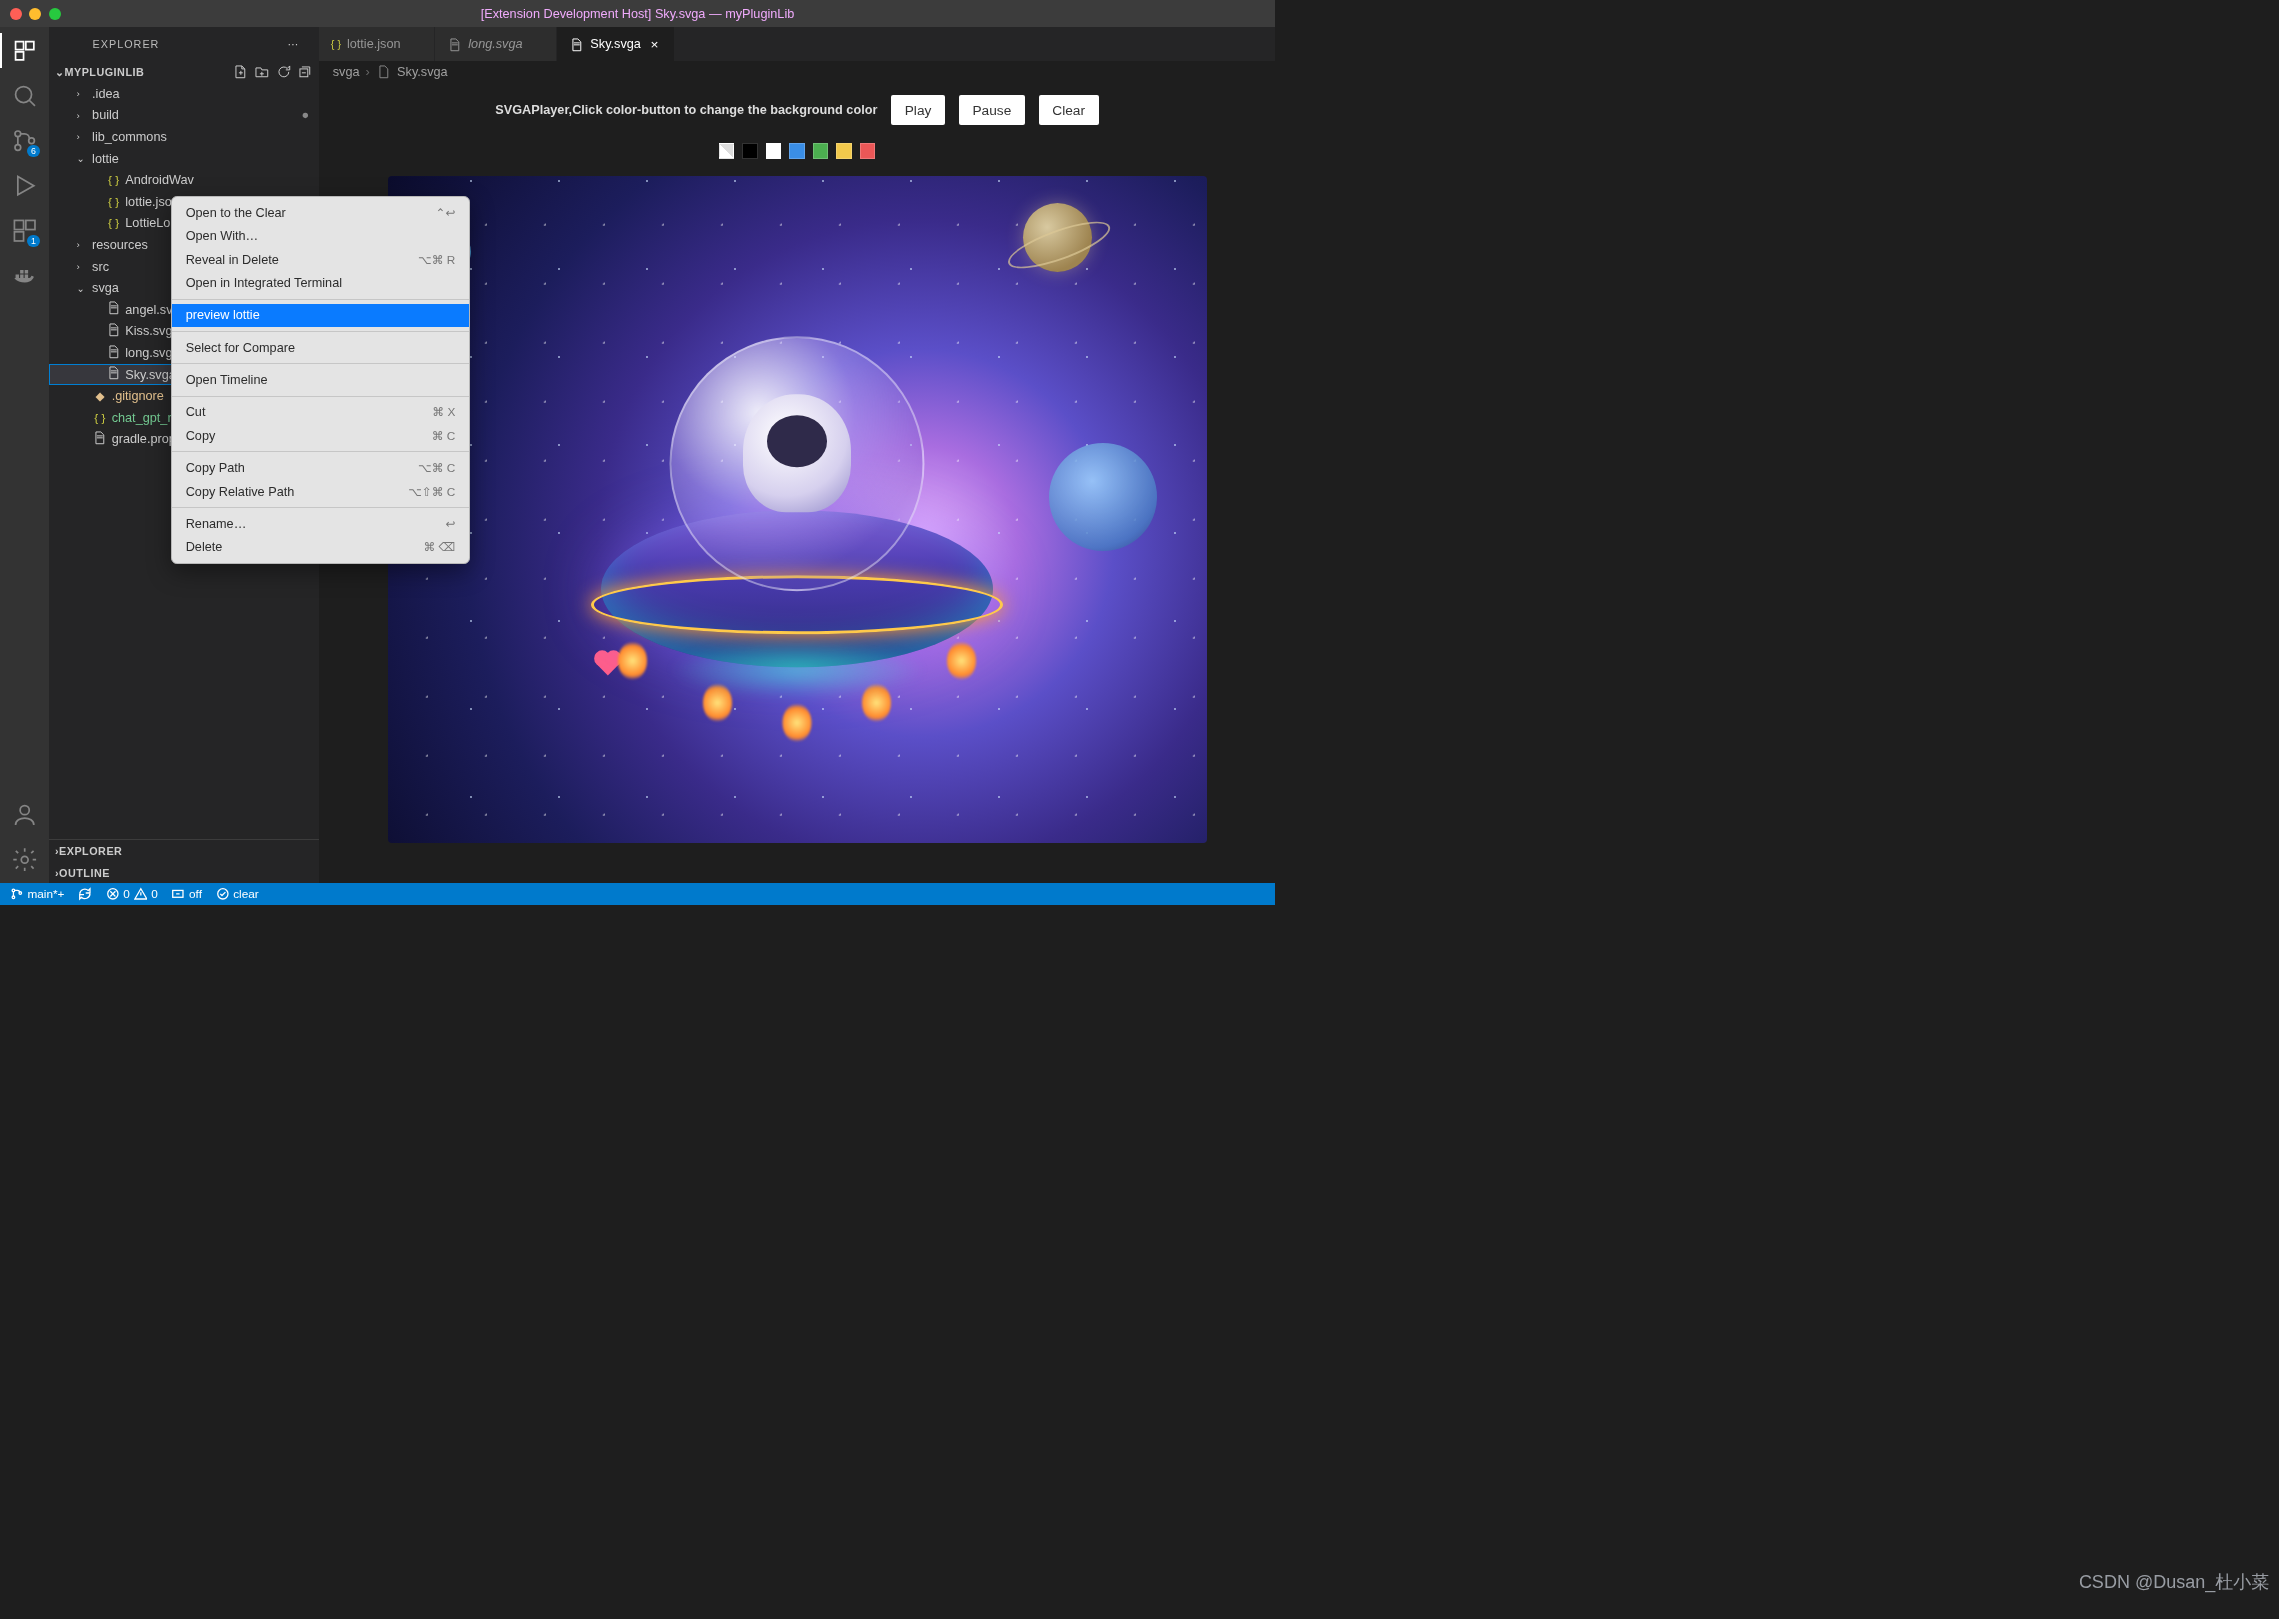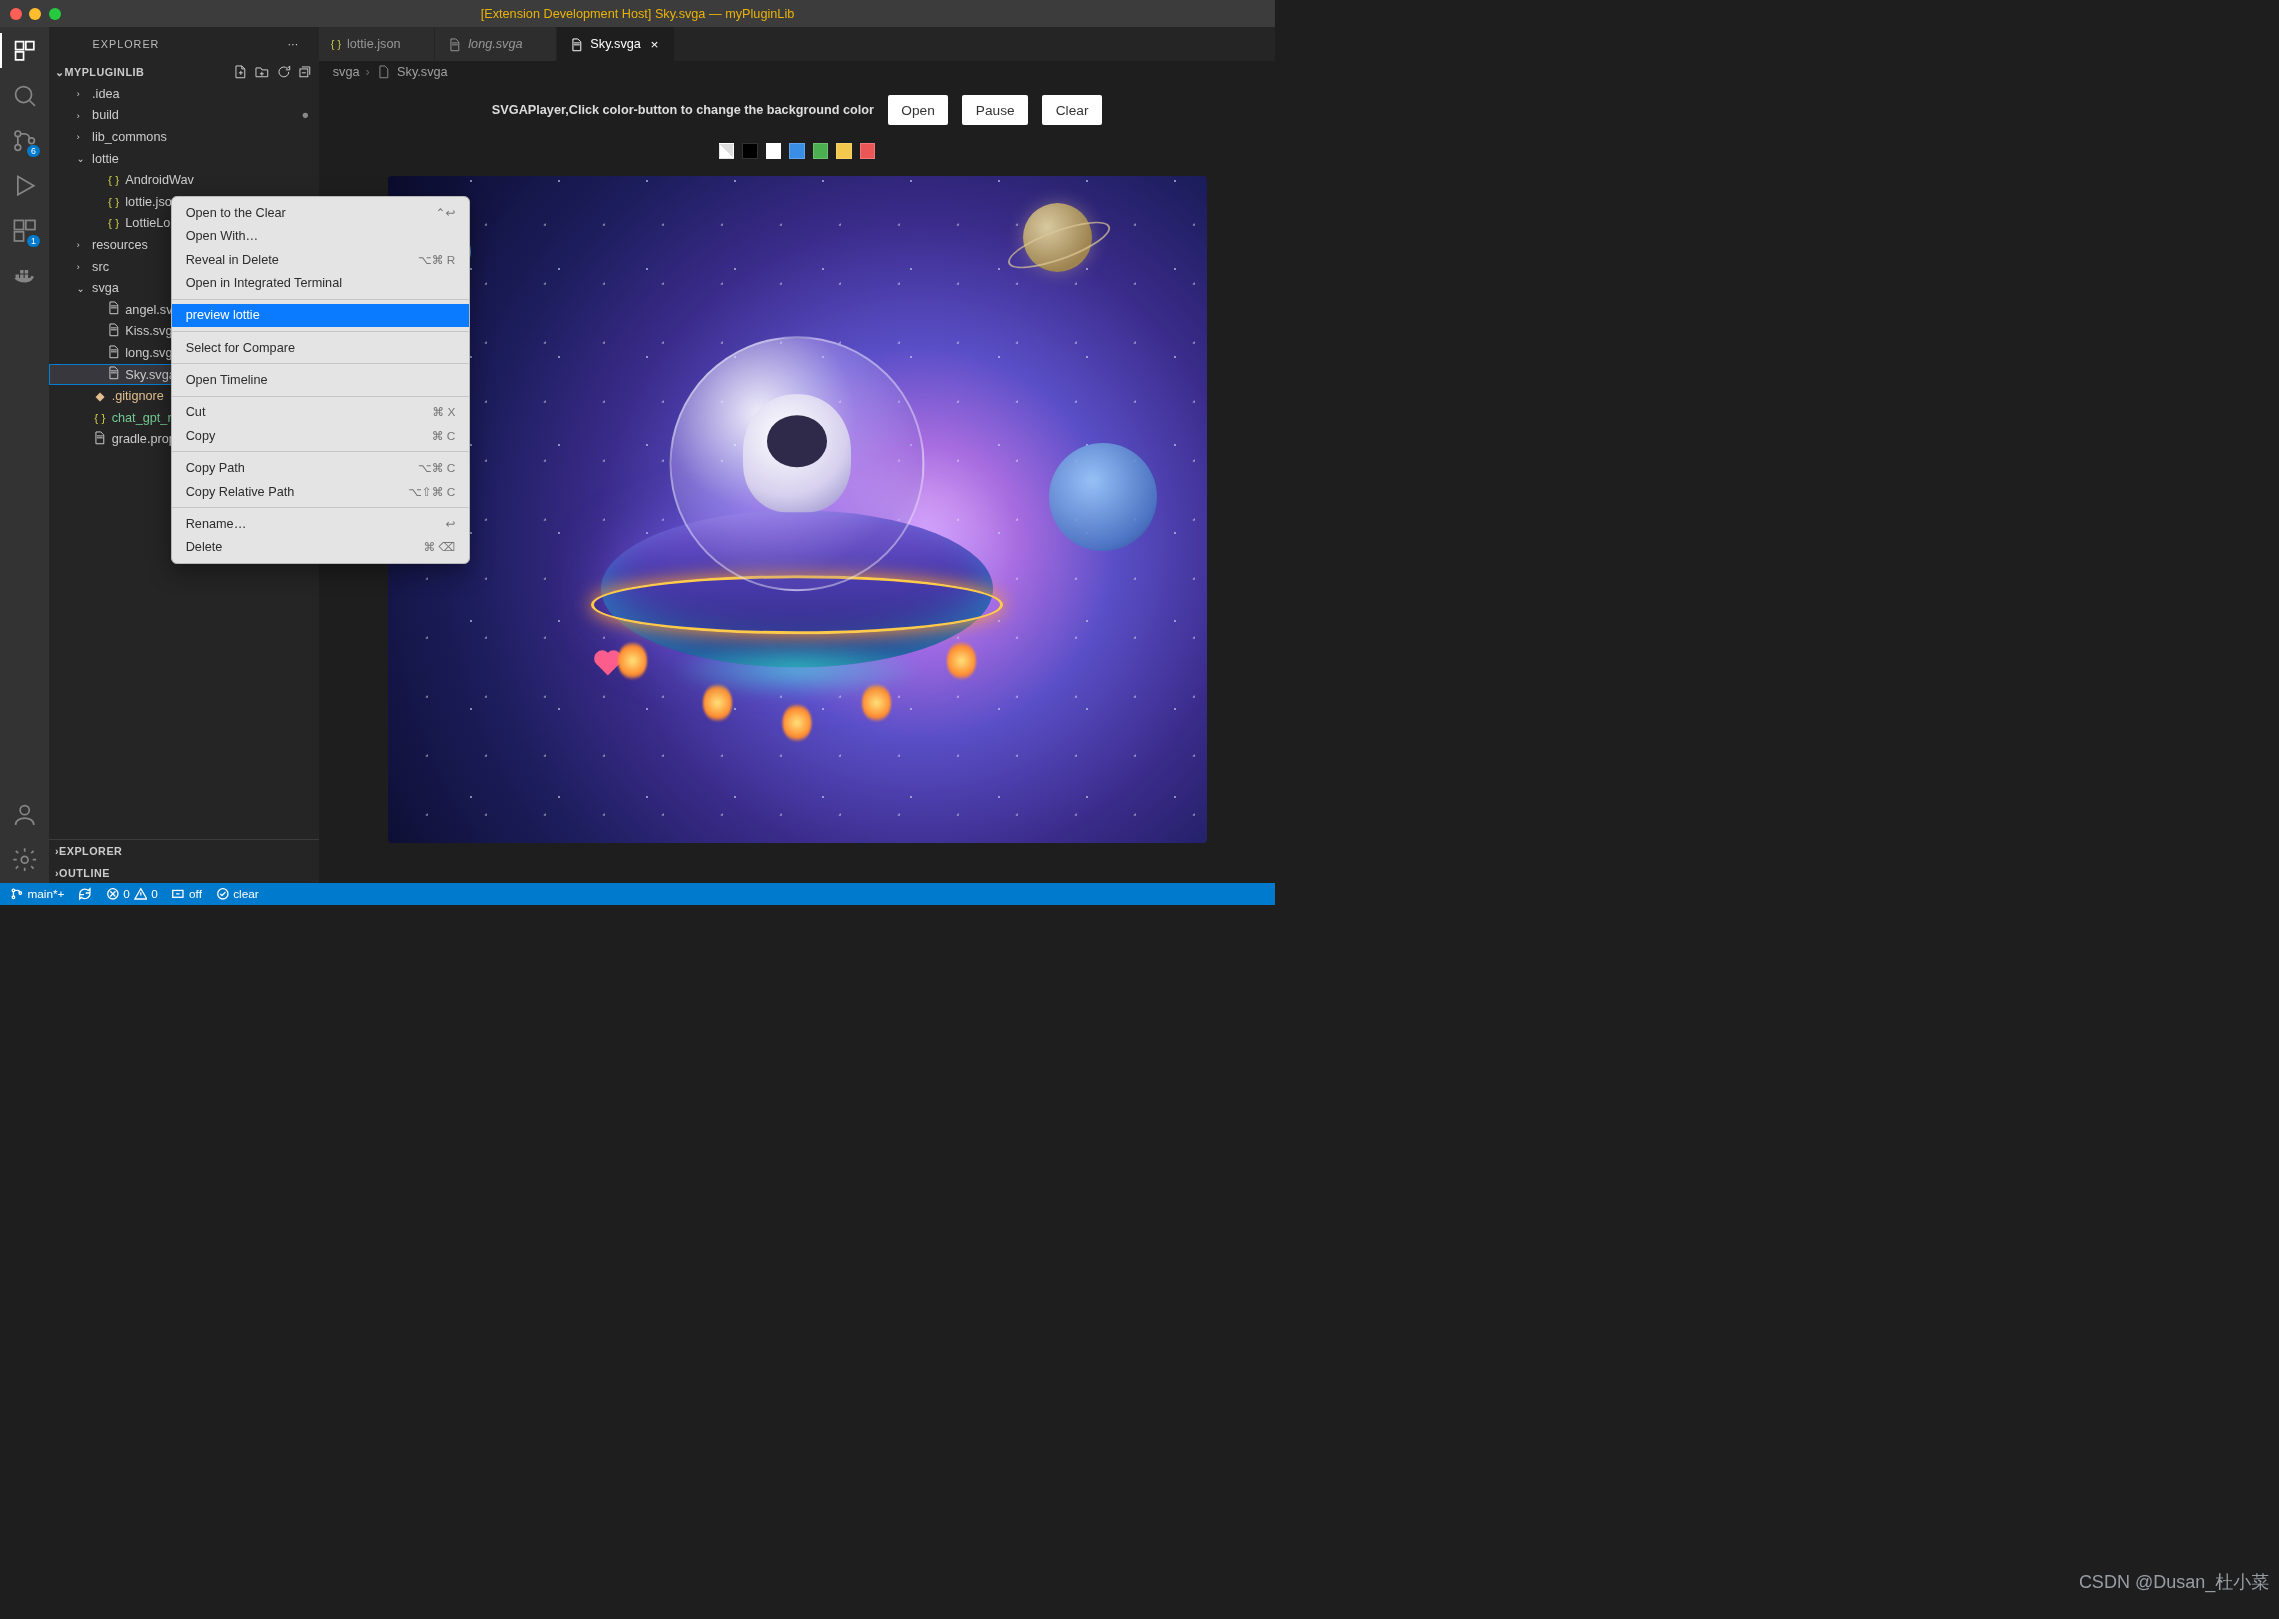--- a/index.html
+++ b/index.html
@@ -5,21 +5,21 @@
 * { margin: 0; padding: 0; box-sizing: border-box; font-family: -apple-system, BlinkMacSystemFont, "Segoe UI", sans-serif; }
 body { background: #1e1e1e; color: #ccc; font-size: 12.7px; overflow: hidden; width: 1275px; height: 905px; }
 
 
 .titlebar { height: 27.4px; background: #3c3c3c; display: flex; align-items: center; padding: 0 9.8px; position: relative; }
 .traffic-lights { display: flex; gap: 7.8px; }
 .traffic-light { width: 11.8px; height: 11.8px; border-radius: 50%; }
 .tl-close { background: #ff5f56; }
 .tl-min { background: #ffbd2e; }
 .tl-max { background: #27c93f; }
-.title-text { position: absolute; left: 50%; transform: translateX(-50%); color: #eab308; font-size: 12.7px; }
+.title-text { position: absolute; left: 50%; transform: translateX(-50%); color: #f0abfc; font-size: 12.7px; }
 
 
 .main { display: flex; height: calc(100% - 27.4px - 21.6px); }
 
 
 .activity-bar { width: 49px; background: #333; display: flex; flex-direction: column; align-items: center; padding-top: 9.8px; gap: 17.6px; }
 .activity-icon { width: 27.4px; height: 27.4px; color: #858585; display: flex; align-items: center; justify-content: center; cursor: pointer; position: relative; }
 .activity-icon.active { color: #fff; }
 .activity-icon.active::before { content: ''; position: absolute; left: -10.8px; top: -3.9px; bottom: -3.9px; width: 2px; background: #fff; }
 .activity-bottom { margin-top: auto; margin-bottom: 9.8px; display: flex; flex-direction: column; gap: 17.6px; }
@@ -351,21 +351,21 @@
       <span class="icon">
           <svg viewBox="0 0 16 16" fill="none" stroke="#888">
             <path d="M4 2h5l3 3v9H4z"></path>
           </svg>
         </span>
       <span>Sky.svga</span>
     </div>
     <div class="content">
       <div class="player-header">
         <span class="player-text">SVGAPlayer,Click color-button to change the background color</span>
-        <button class="player-btn">Open</button>
+        <button class="player-btn">Play</button>
         <button class="player-btn">Pause</button>
         <button class="player-btn">Clear</button>
       </div>
       <div class="color-swatches" id="swatches">
           <div class="swatch" style="background: linear-gradient(45deg, rgb(255, 255, 255) 50%, rgb(221, 221, 221) 50%);"></div>
           <div class="swatch" style="background: rgb(0, 0, 0);"></div>
           <div class="swatch" style="background: rgb(255, 255, 255);"></div>
           <div class="swatch" style="background: rgb(58, 142, 230);"></div>
           <div class="swatch" style="background: rgb(76, 175, 80);"></div>
           <div class="swatch" style="background: rgb(242, 201, 76);"></div>

